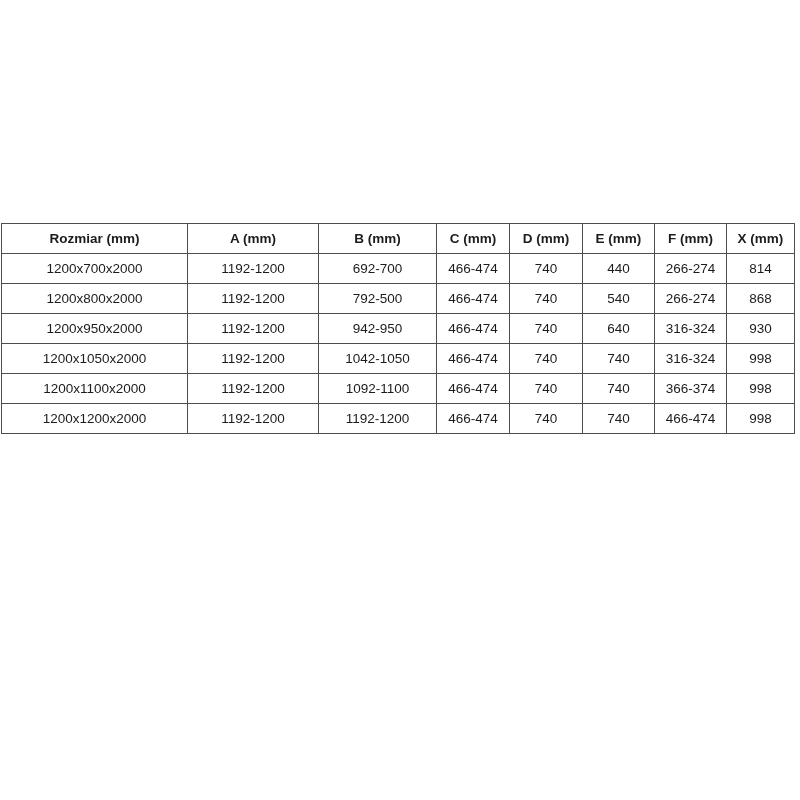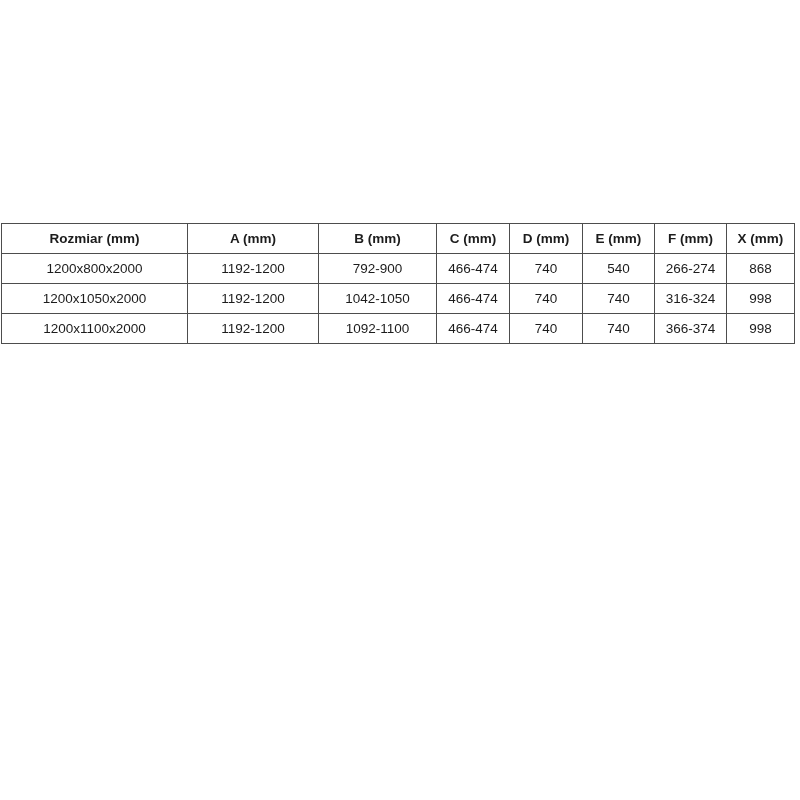--- a/index.html
+++ b/index.html
@@ -60,28 +60,48 @@
       <th>B (mm)</th>
       <th>C (mm)</th>
       <th>D (mm)</th>
       <th>E (mm)</th>
       <th>F (mm)</th>
       <th>X (mm)</th>
     </tr>
   </thead>
   <tbody>
       <tr>
+        <td>1200x700x2000</td>
+        <td>1192-1200</td>
+        <td>692-700</td>
+        <td>466-474</td>
+        <td>740</td>
+        <td>440</td>
+        <td>266-274</td>
+        <td>814</td>
+      </tr>
+      <tr>
         <td>1200x800x2000</td>
         <td>1192-1200</td>
-        <td>792-900</td>
+        <td>792-500</td>
         <td>466-474</td>
         <td>740</td>
         <td>540</td>
         <td>266-274</td>
         <td>868</td>
+      </tr>
+      <tr>
+        <td>1200x950x2000</td>
+        <td>1192-1200</td>
+        <td>942-950</td>
+        <td>466-474</td>
+        <td>740</td>
+        <td>640</td>
+        <td>316-324</td>
+        <td>930</td>
       </tr>
       <tr>
         <td>1200x1050x2000</td>
         <td>1192-1200</td>
         <td>1042-1050</td>
         <td>466-474</td>
         <td>740</td>
         <td>740</td>
         <td>316-324</td>
         <td>998</td>
@@ -89,14 +109,24 @@
       <tr>
         <td>1200x1100x2000</td>
         <td>1192-1200</td>
         <td>1092-1100</td>
         <td>466-474</td>
         <td>740</td>
         <td>740</td>
         <td>366-374</td>
         <td>998</td>
       </tr>
+      <tr>
+        <td>1200x1200x2000</td>
+        <td>1192-1200</td>
+        <td>1192-1200</td>
+        <td>466-474</td>
+        <td>740</td>
+        <td>740</td>
+        <td>466-474</td>
+        <td>998</td>
+      </tr>
     </tbody>
 </table>
 
 </body></html>

